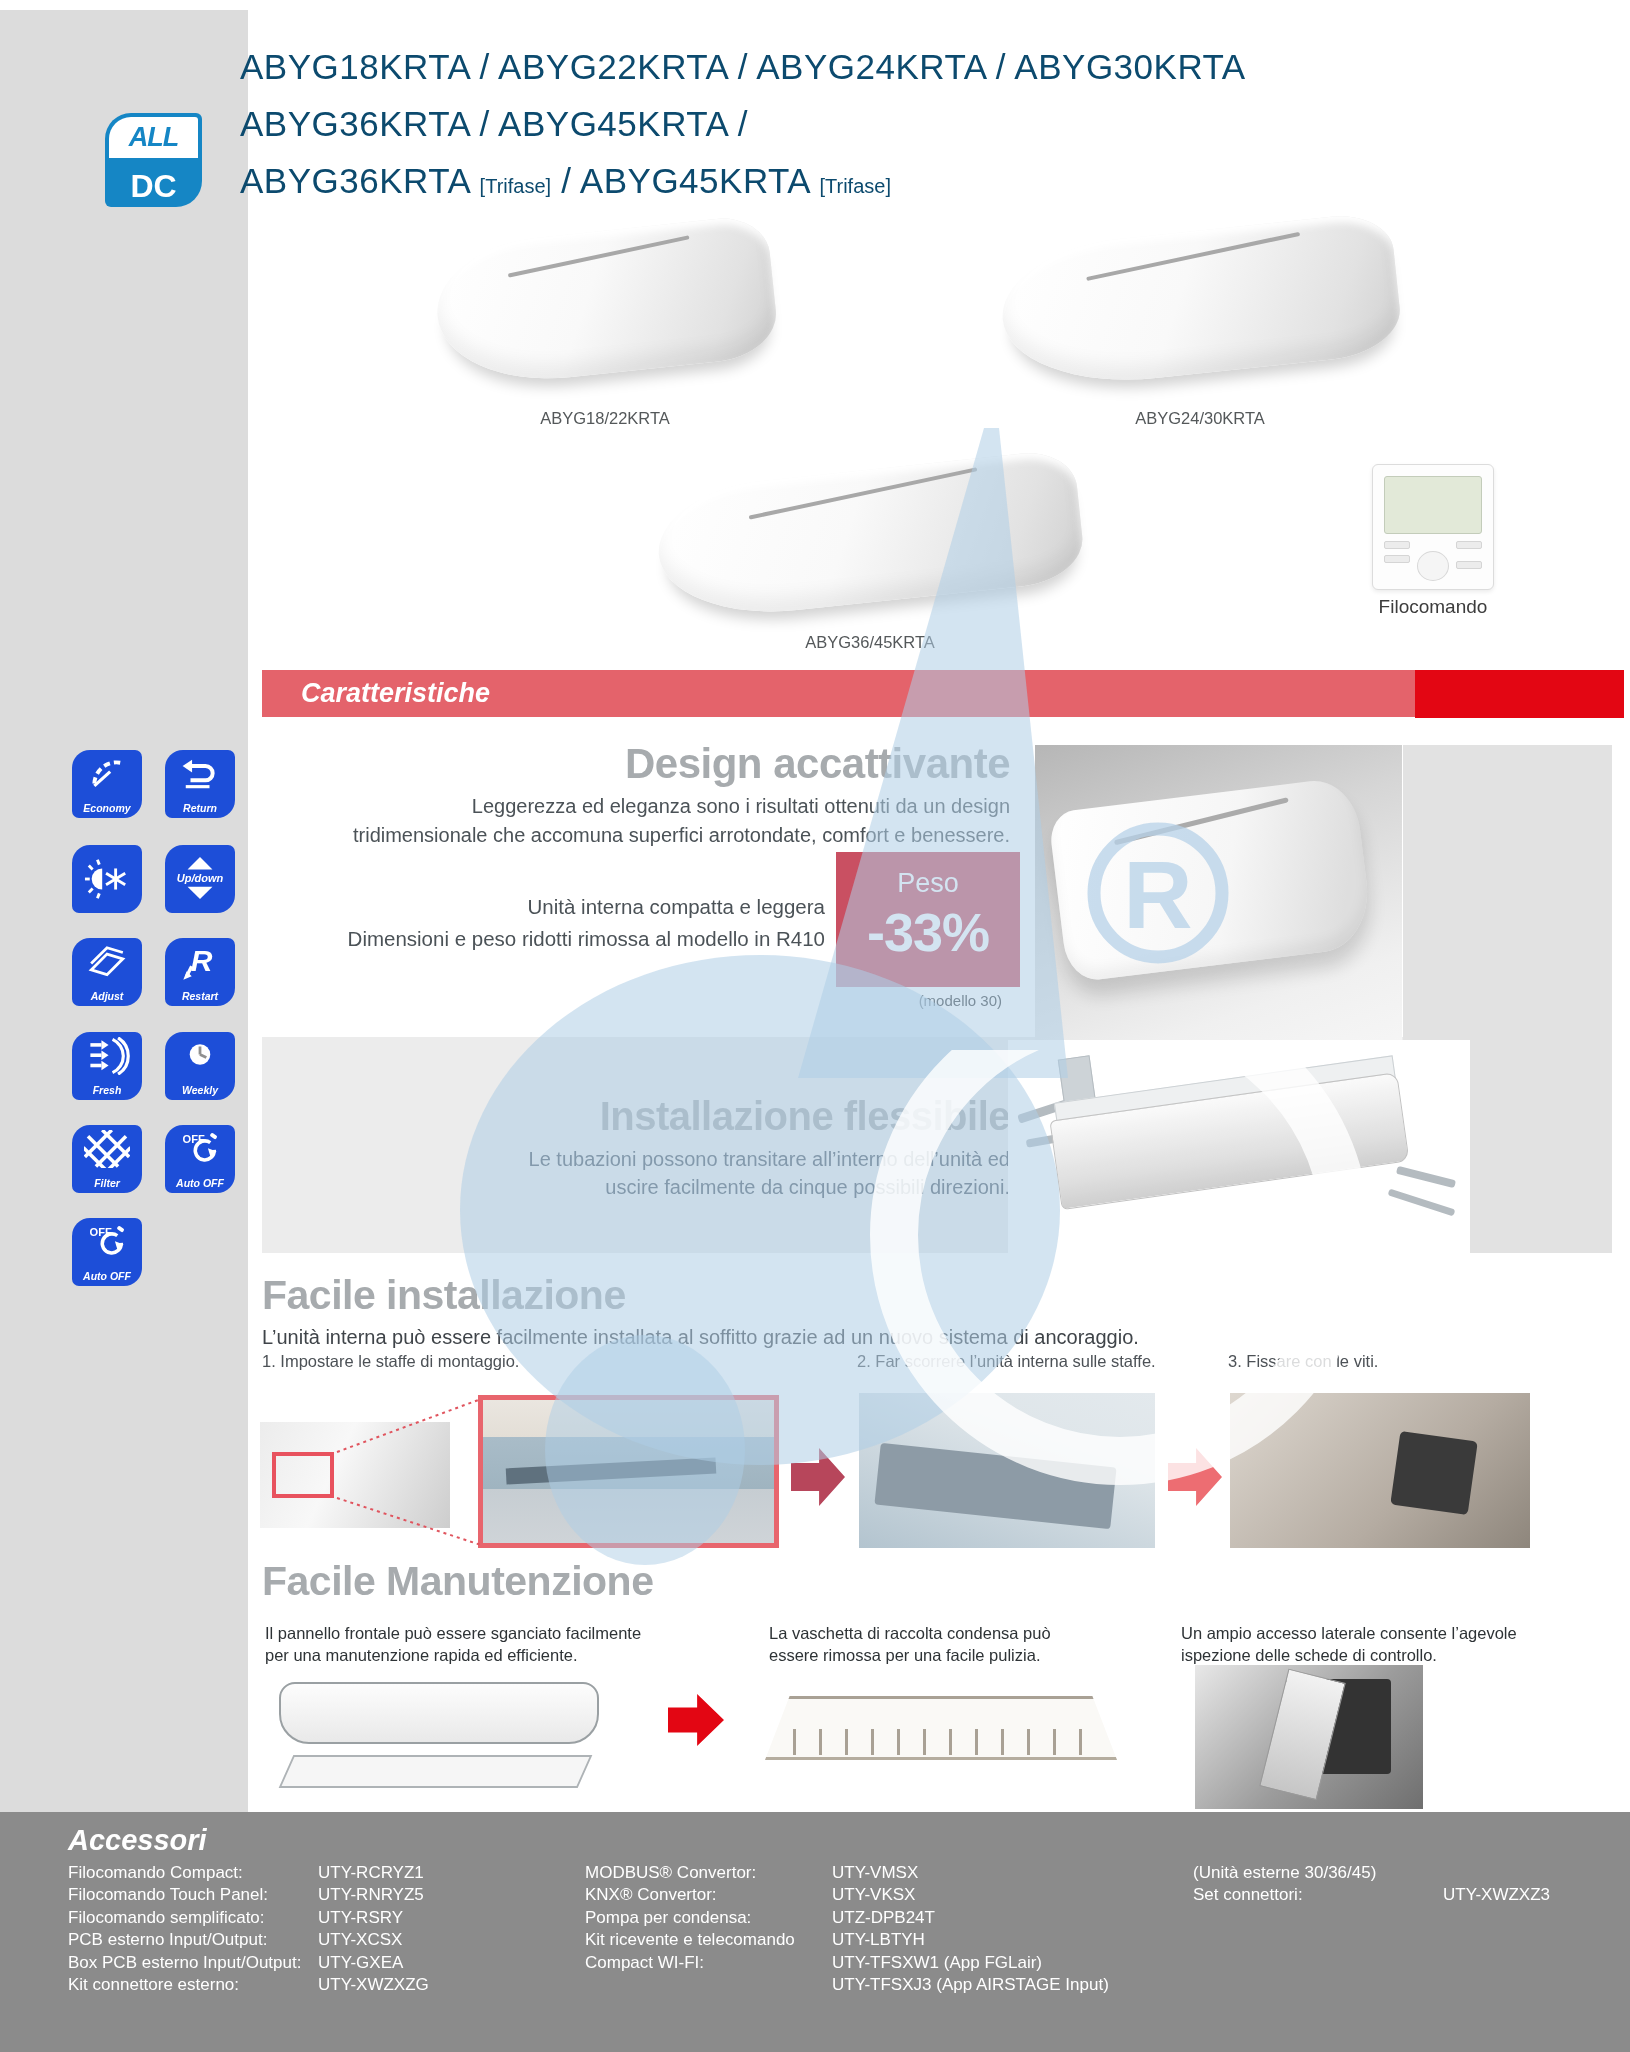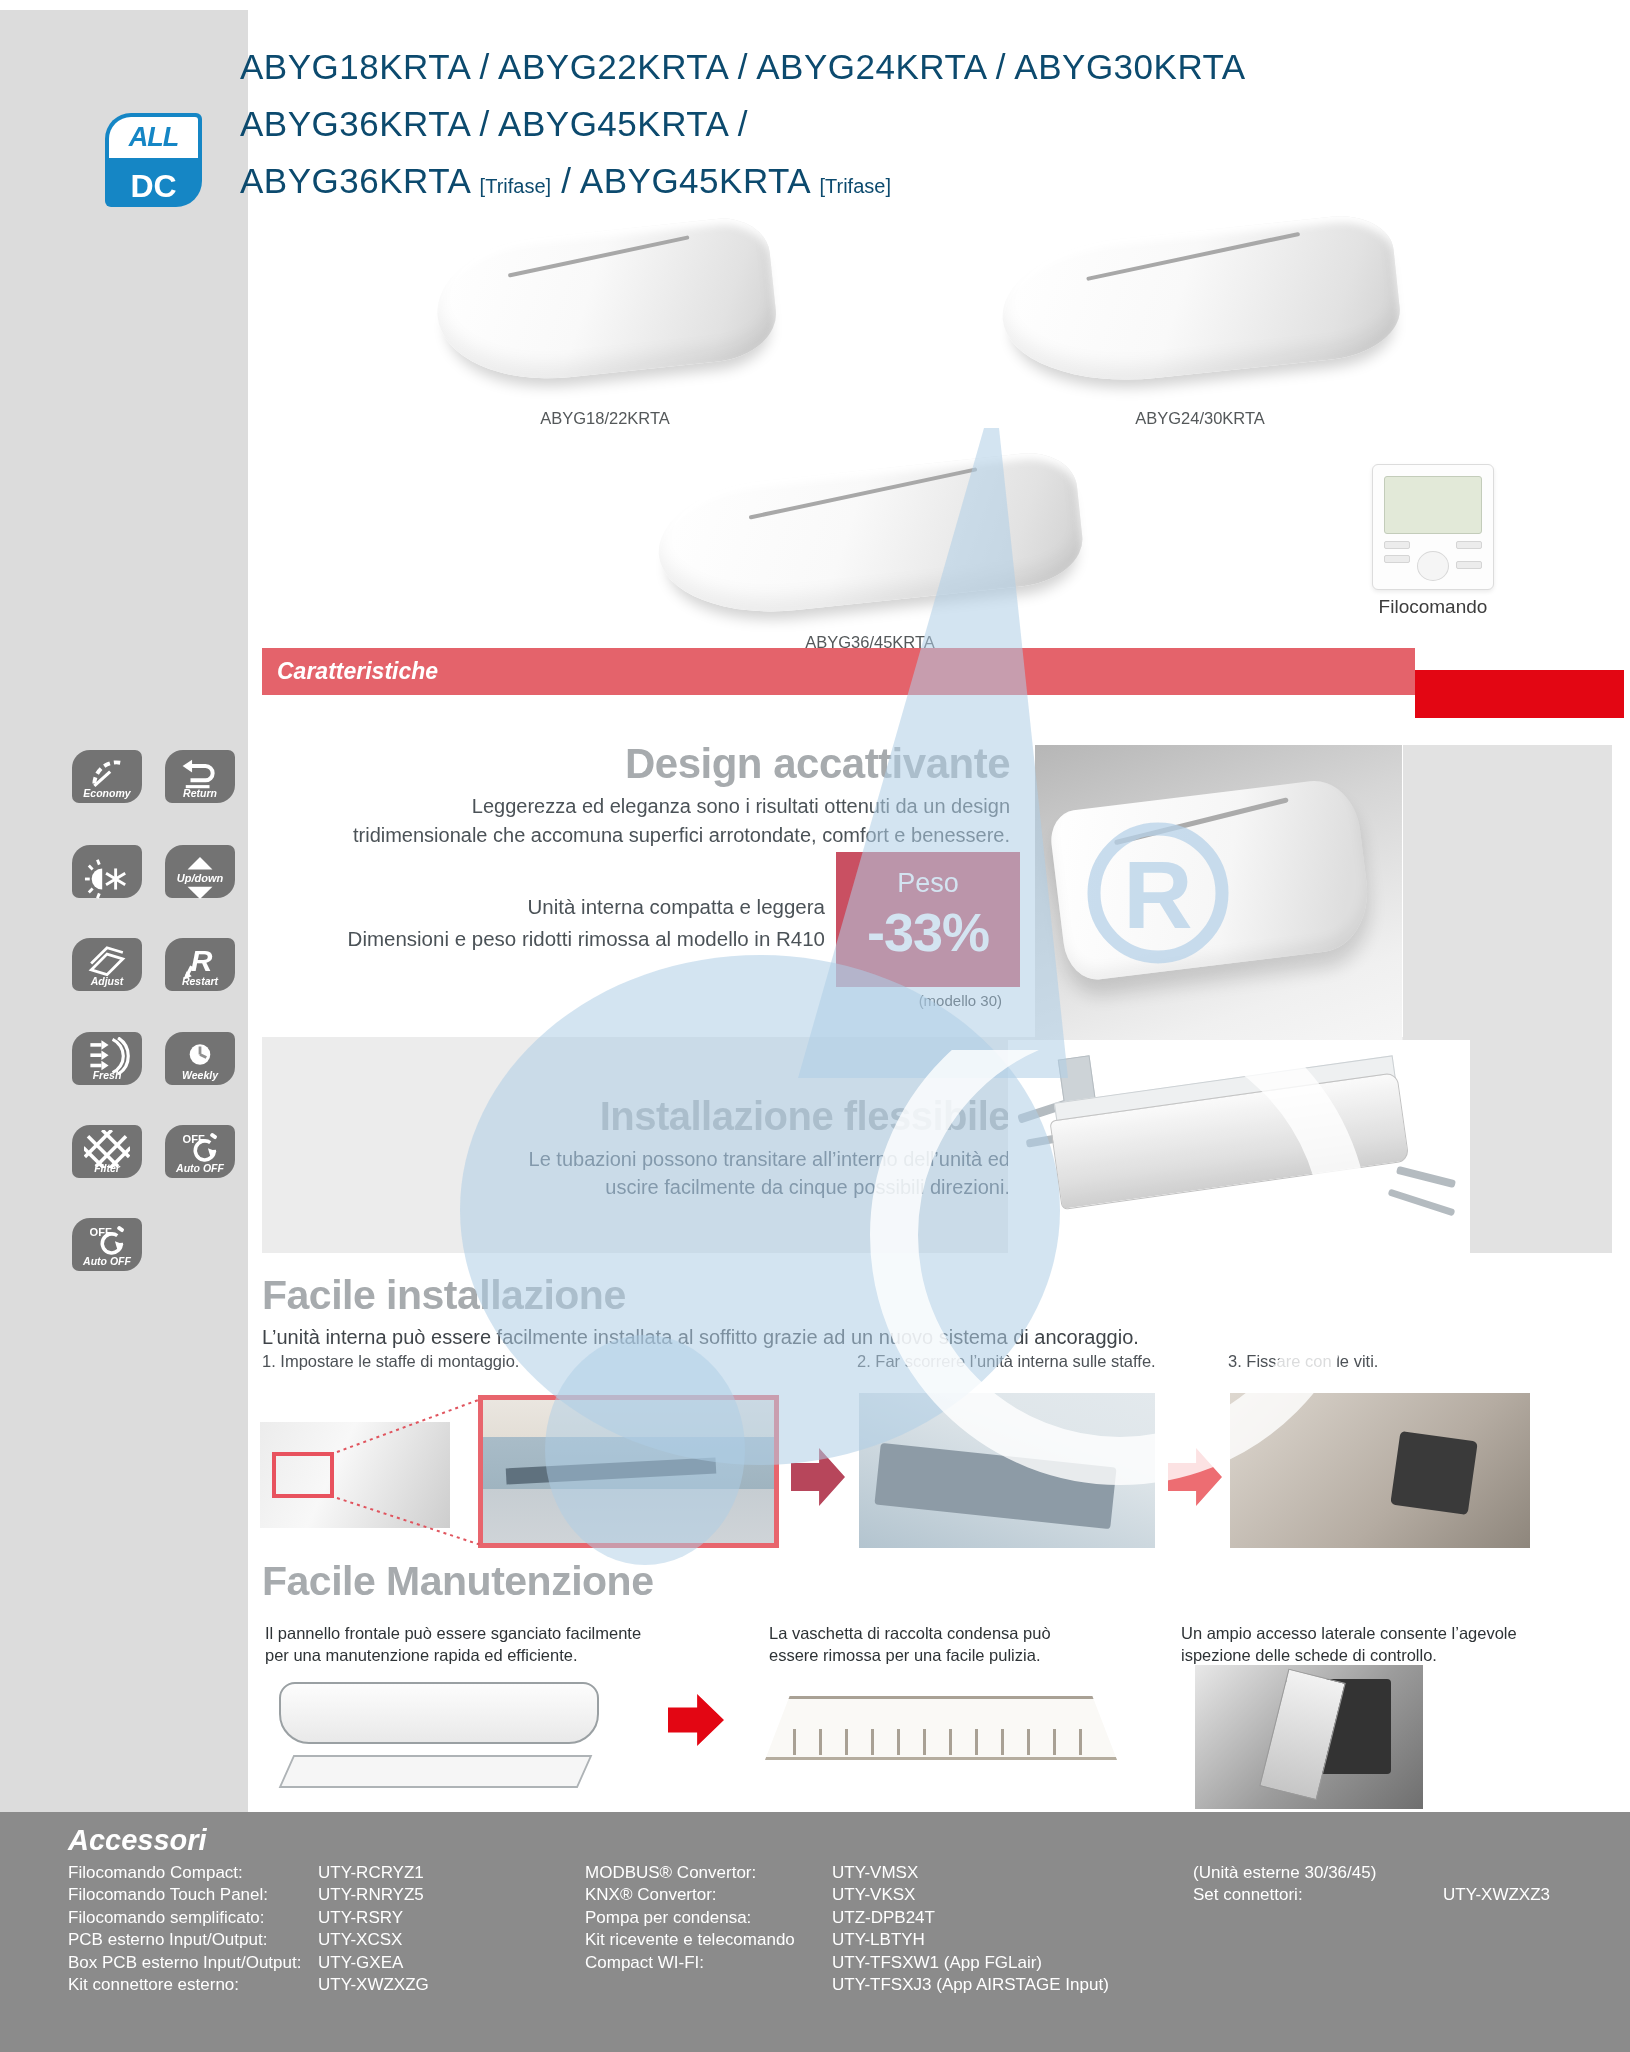--- a/index.html
+++ b/index.html
@@ -31,22 +31,22 @@
     border-radius:34% 16% 20% 40% / 52% 30% 34% 56%;
     box-shadow:0 16px 14px -8px rgba(0,0,0,.18), inset 0 -14px 18px rgba(0,0,0,.06), inset 0 6px 8px #fff}
   .ac-slot{position:absolute;left:22%;top:16%;width:55%;height:4px;background:#a8a8a8;border-radius:2px;transform:rotate(-6deg)}
   .plabel{font-size:16.5px;color:#54585a;text-align:center}
   
   .remote{left:1372px;top:464px;width:122px;height:126px;background:#fdfdfd;border:1px solid #dcdcdc;border-radius:6px;box-shadow:0 2px 4px rgba(0,0,0,.08)}
   .remote .lcd{position:absolute;left:11px;top:11px;width:98px;height:58px;background:#e2e9d8;border:1px solid #c3ccba;border-radius:3px}
   .remote .btn{position:absolute;width:26px;height:8px;background:#ececec;border:1px solid #d5d5d5;border-radius:2px}
   .remote .dial{position:absolute;left:44px;top:86px;width:32px;height:30px;background:#f5f5f5;border:1px solid #d8d8d8;border-radius:50%}
   
-  .banner{left:262px;top:648px;width:1153px;height:47px;background:var(--banner-salmon);color:#fff;
-    font-weight:bold;font-style:italic;font-size:23px;line-height:47px;padding-left:15px}
+  .banner{left:262px;top:670px;width:1153px;height:47px;background:var(--banner-salmon);color:#fff;
+    font-weight:bold;font-style:italic;font-size:27px;line-height:47px;padding-left:39px}
   .banner-right{left:1415px;top:670px;width:209px;height:48px;background:var(--accent-red)}
   
   .h1{font-weight:bold;color:var(--heading-gray);font-size:42px;letter-spacing:-.5px;white-space:nowrap}
   .txt{color:var(--body-text);font-size:20px;white-space:nowrap}
   .r{text-align:right}
   
   .wbox{left:836px;top:852px;width:184px;height:135px;background:var(--weight-box);color:#fff;text-align:center}
   .wbox .wl{font-size:27px;margin-top:16px;font-weight:500}
   .wbox .wv{font-size:54px;font-weight:600;letter-spacing:-1px;margin-top:2px}
   .wnote{left:836px;top:992px;width:166px;text-align:right;font-size:15px;color:#3c4043}
@@ -82,21 +82,21 @@
   .mA .bot{position:absolute;left:6%;top:66%;width:86%;height:30%;border:2px solid #aeb3b6;background:#f6f6f6;transform:skewX(-24deg)}
   .mB{left:765px;top:1696px;width:352px;height:64px}
   .mB .pan{position:absolute;inset:0;background:#faf9f6;border-top:3px solid #a9a195;
     clip-path:polygon(7% 0,93% 0,100% 100%,0 100%);box-shadow:inset 0 -3px 0 #b5ad9f}
   .mB .feet{position:absolute;left:8%;bottom:8%;width:84%;height:40%;
     background:repeating-linear-gradient(90deg,#a9a195 0 3px,transparent 3px 26px)}
   .mC{left:1195px;top:1665px;width:228px;height:144px;background:linear-gradient(135deg,#e8e8e8 0%,#9c9c9c 55%,#6f6f6f 100%);overflow:hidden}
   .mC .int{position:absolute;left:40%;top:10%;width:46%;height:66%;background:#333;border-radius:4px}
   .mC .flap{position:absolute;left:34%;top:6%;width:26%;height:84%;background:linear-gradient(#f2f2f2,#c6c6c6);border:1px solid #9a9a9a;transform:rotate(14deg)}
   
-  .ficon{width:70px;height:53px;background:#737373;border-radius:18px 7px 18px 7px;position:absolute;color:#fff}
+  .ficon{width:70px;height:68px;background:#1d4ed8;border-radius:18px 7px 18px 7px;position:absolute;color:#fff}
   .ficon svg{position:absolute;left:50%;top:5px;transform:translateX(-50%)}
   .ficon .flabel{position:absolute;left:0;bottom:4px;width:100%;text-align:center;font-size:10.5px;font-weight:bold;font-style:italic;white-space:nowrap}
   .ficon .flabel-mid{position:absolute;left:0;top:27px;width:100%;text-align:center;font-size:11px;font-weight:bold;font-style:italic}
   
   .footer{left:0;top:1812px;width:1630px;height:240px;background:var(--footer-gray);color:#fff}
   .foot-h{position:absolute;left:68px;top:12px;font-size:29px;font-weight:bold;font-style:italic}
   .fcol{position:absolute;top:50px;font-size:17px;line-height:22.4px;white-space:nowrap}
   .fcol div{height:22.4px}
 </style>
 </head>

